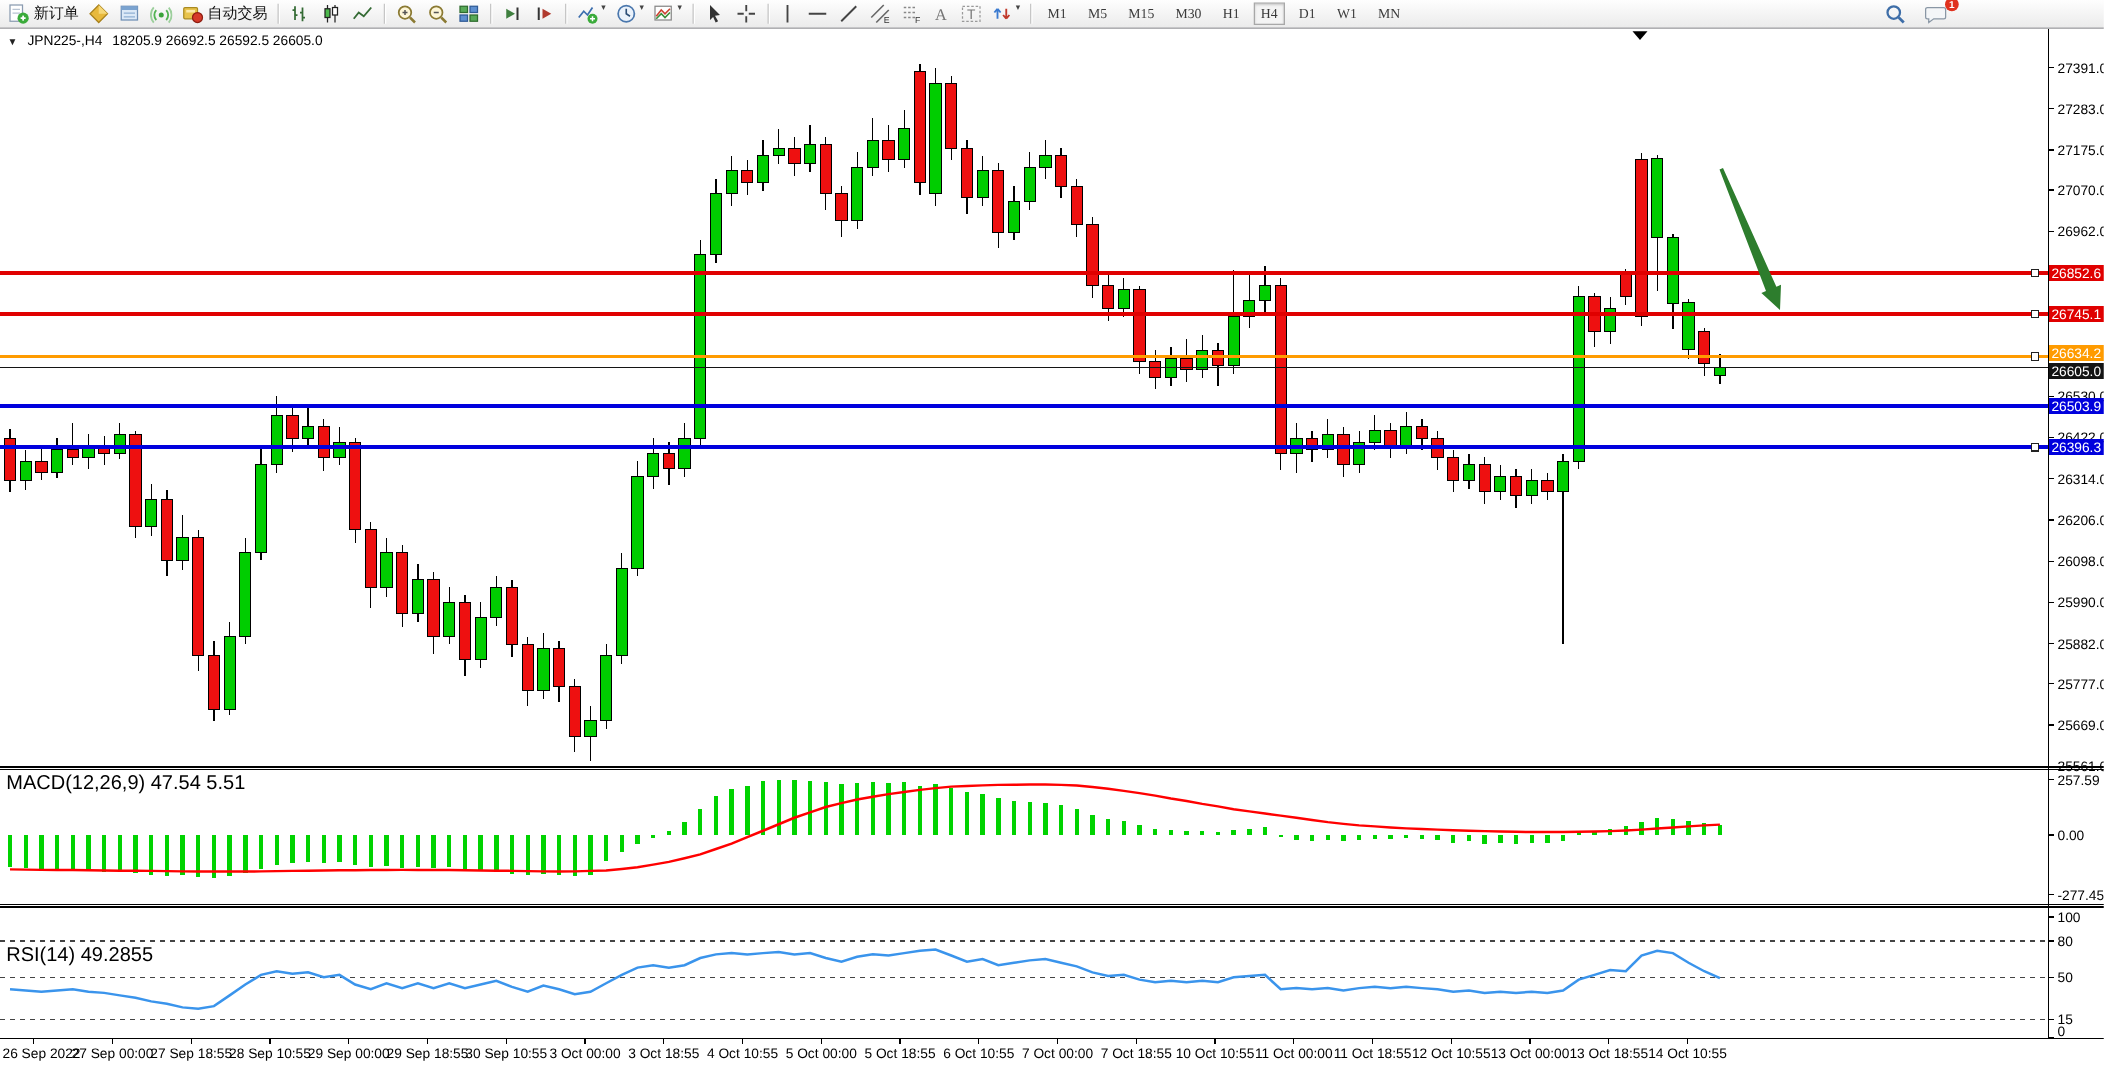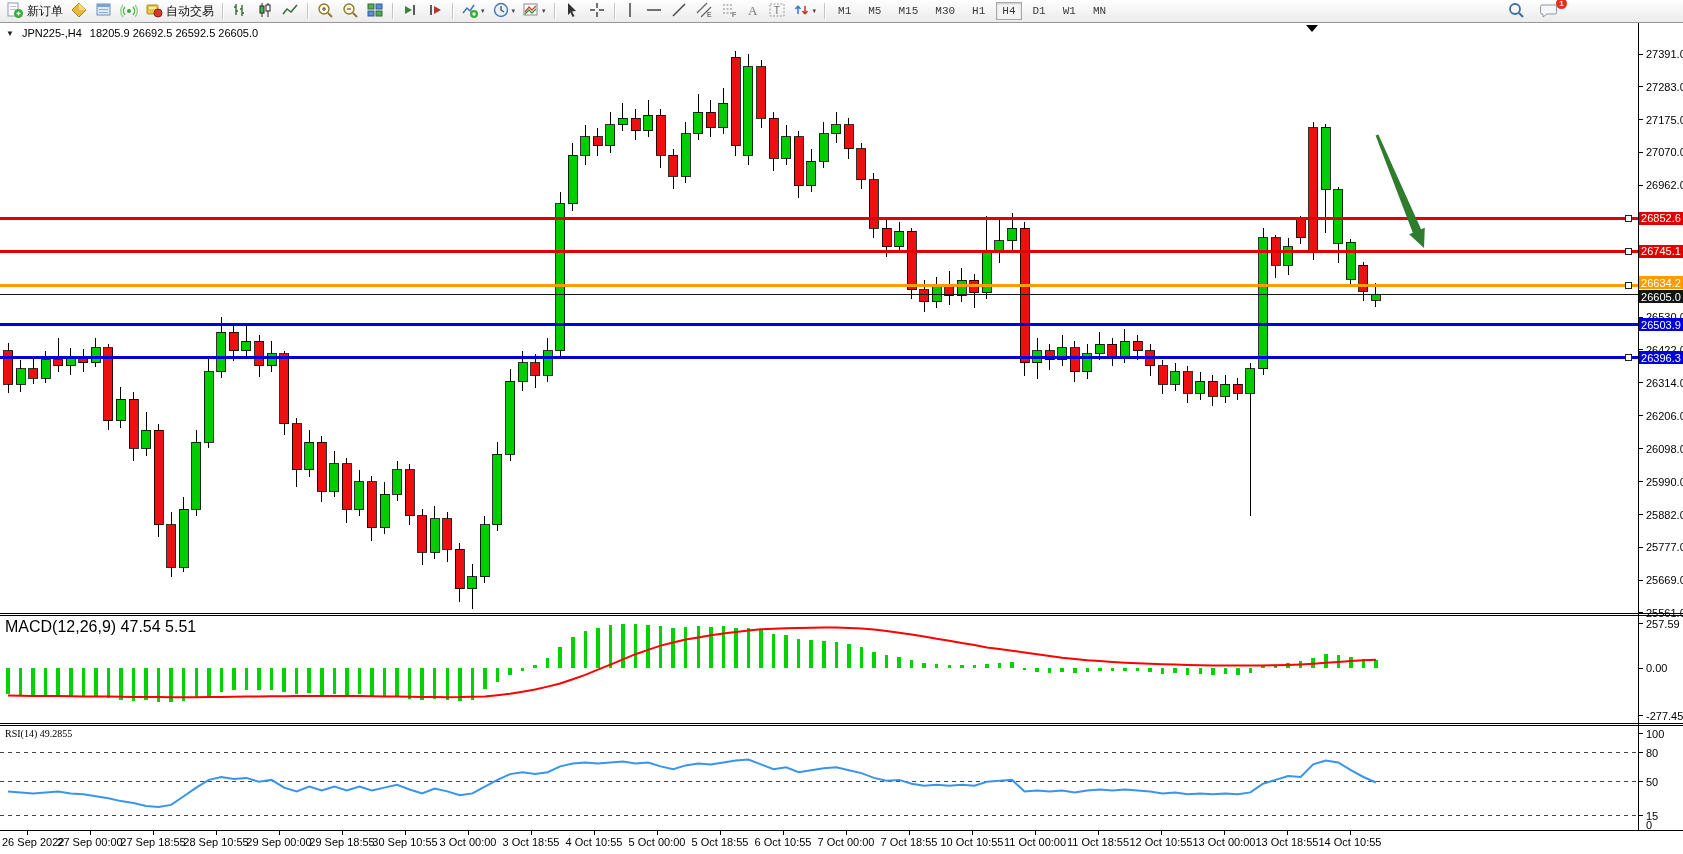--- a/index.html
+++ b/index.html
@@ -1,36 +1,36 @@
 <!DOCTYPE html>
 <html><head>
 <meta charset="utf-8">
 <style>
   html,body{margin:0;padding:0;background:#fff;width:1683px;height:854px;overflow:hidden;
     font-family:"Liberation Sans",sans-serif;}
   .toolbar{position:absolute;top:0;left:0;width:1683px;height:23px;box-sizing:border-box;
     background:linear-gradient(#fefefe,#ebebeb);border-bottom:1px solid #97979b;
     display:flex;align-items:center;padding:0 3px;gap:1px;}
   .tb{height:20px;min-width:21px;border:1px solid transparent;background:transparent;
-    display:flex;align-items:center;justify-content:center;padding:0 2px;cursor:default;
+    display:flex;align-items:flex-start;justify-content:center;padding:0 2px;cursor:default;
     font-size:11px;color:#222;}
   .tb span.lbl{margin-left:3px;font-size:12px;color:#111;}
   .sep{width:1px;height:16px;background:#c6c6c6;margin:0 4px;box-shadow:1px 0 0 #fff;}
   .tf{height:18px;border:1px solid transparent;background:transparent;font-size:11px;
-    color:#3a3a3a;padding:0 5px;margin:0 2px;font-family:Liberation Mono, monospace;}
+    color:#3a3a3a;padding:0 5px;margin:0 2px;font-family:Liberation Serif, serif;}
   .tf.active{border:1px solid #a8a8a8;background:#f4f4f4;box-shadow:inset 0 1px 2px rgba(0,0,0,.18);}
   .caret{font-size:7px;color:#444;margin-left:2px;}
   .rightgrp{margin-left:auto;margin-right:118px;display:flex;align-items:center;gap:8px;}
   .badge{position:absolute;top:-4px;right:-6px;background:#e0321e;color:#fff;border-radius:50%;
     width:11px;height:11px;font-size:8px;line-height:11px;text-align:center;font-weight:bold;}
   #chart-header{position:absolute;top:27px;left:6px;font-size:11px;color:#000;
     display:flex;align-items:center;gap:8px;z-index:5;}
   #chart-header .tri{font-size:8px;color:#222;}
   #macd-label{position:absolute;top:618px;left:5px;font-size:16px;color:#000;z-index:5;}
-  #rsi-label{position:absolute;top:728px;left:5px;font-size:10px;color:#000;z-index:5;font-family:Liberation Serif, serif;}
+  #rsi-label{position:absolute;top:756px;left:5px;font-size:16px;color:#000;z-index:5;}
   #chart-svg{position:absolute;top:23px;left:0;}
   .ovl{pointer-events:none;}
 </style>
 </head>
 <body>
 
 <div class="toolbar">
   <button class="tb">
     <span><svg width="18" height="18">
           <rect x="2" y="2" width="10" height="13" fill="#fff" stroke="#8a9bb0"></rect>

